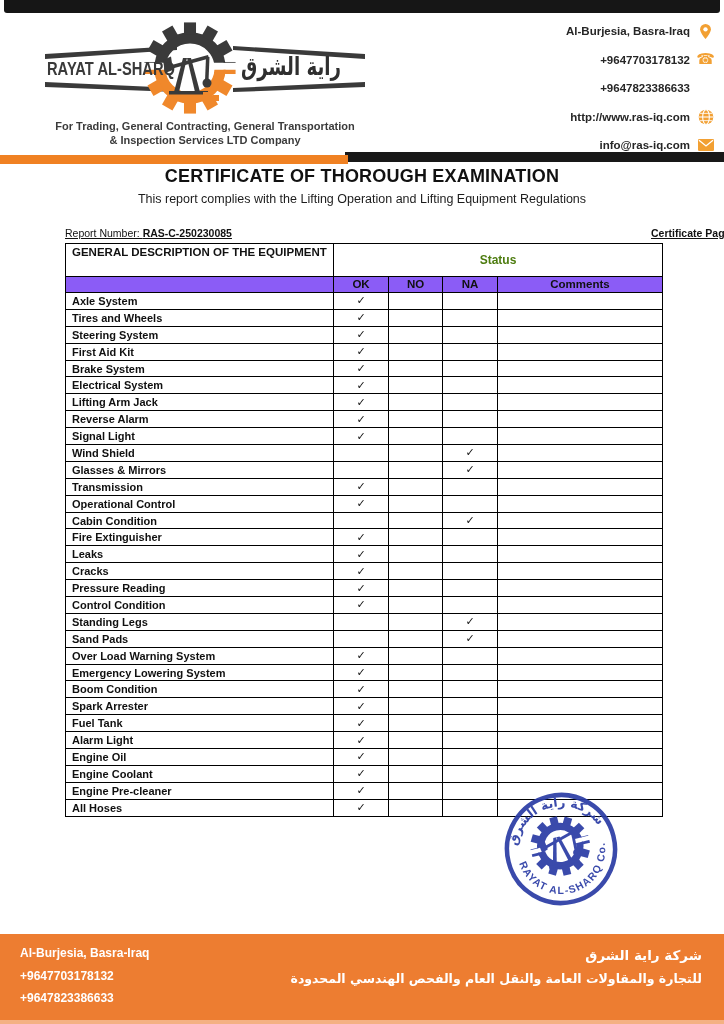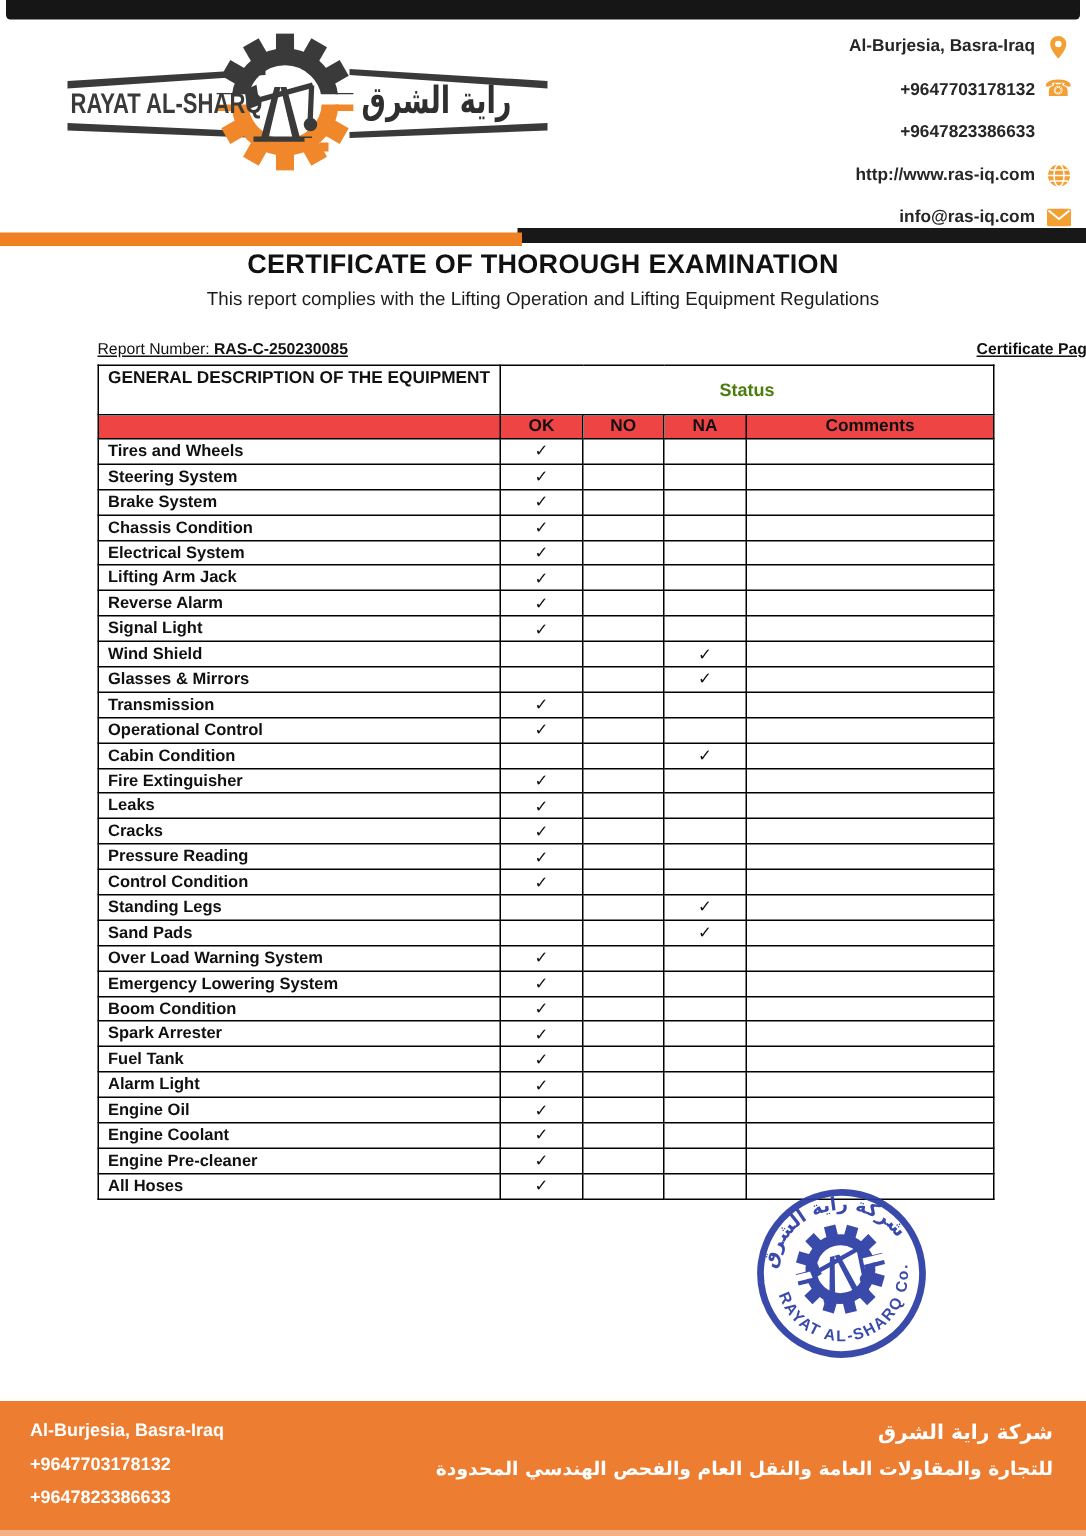--- a/index.html
+++ b/index.html
@@ -37,21 +37,21 @@
         justify-content:space-between;font-size:10.5px;color:#111;text-decoration:underline;}
   .meta .num{font-weight:bold;}
   .meta .right{font-weight:600;}
 
   
   .eq-table{position:absolute;left:65px;top:243px;width:597px;border-collapse:collapse;
             table-layout:fixed;}
   .eq-table th,.eq-table td{border:1px solid #000;overflow:hidden;white-space:nowrap;}
   .desc-h{height:15.5px;text-align:left;padding:0 0 16px 6px;font-weight:bold;font-size:11.5px;color:#111;}
   .status-h{height:15.5px;text-align:center;font-weight:bold;font-size:12px;color:#4d7c0f;}
-  .orange-row th{background:#ef4444;height:15.5px;font-size:11.5px;font-weight:bold;
+  .orange-row th{background:#8b5cf6;height:15.5px;font-size:11.5px;font-weight:bold;
                  color:#111;text-align:center;padding:0;}
   .eq-table tbody td{height:15.9px;font-size:11px;font-weight:bold;color:#101010;padding:0;}
   .label-cell{padding-left:6px !important;text-align:left;}
   .check-cell{text-align:center;font-weight:400 !important;font-size:12px;color:#2e2e2e;
               font-family:"DejaVu Sans",sans-serif;}
 
   
   .stamp{position:absolute;left:494px;top:786px;width:134px;height:128px;opacity:.93;}
 
   
@@ -127,20 +127,24 @@
     <g transform="translate(124,22) scale(0.5)" color="#3a3a3a">
       <use href="#pumpjack"></use>
     </g>
     <rect x="168" y="74" width="7" height="7" fill="#F0882B"></rect>
     <rect x="178" y="77" width="6" height="6" fill="#F0882B"></rect>
 
     <text x="76" y="57" text-anchor="middle" font-size="19" font-weight="bold" fill="#3a3a3a" textLength="128" lengthAdjust="spacingAndGlyphs">RAYAT AL-SHARQ</text>
     <text x="256" y="57" text-anchor="middle" font-size="25" font-weight="bold" fill="#2f2f2f" font-family="DejaVu Sans" textLength="100" lengthAdjust="spacingAndGlyphs">راية الشرق</text>
   </svg>
 
+  <div class="tagline">
+    <div>For Trading, General Contracting, General Transportation</div>
+    <div>&amp; Inspection Services LTD Company</div>
+  </div>
 
   <div class="contact">
     <div class="contact-row">
       <span>Al-Burjesia, Basra-Iraq</span>
       <span class="icon-slot">
         <svg width="13" height="17" viewBox="0 0 24 30">
             <path d="M12 1a10 10 0 0 0-10 10c0 7 10 18 10 18s10-11 10-18A10 10 0 0 0 12 1z" fill="#F2A033"></path>
             <circle cx="12" cy="11" r="4" fill="#fff"></circle>
           </svg>
       </span>
@@ -205,42 +209,49 @@
       <tr class="orange-row">
         <th></th>
         <th>OK</th>
         <th>NO</th>
         <th>NA</th>
         <th>Comments</th>
       </tr>
     </thead>
     <tbody>
         <tr>
+      <td class="label-cell">Axle System</td>
+      <td class="check-cell">✓</td>
+      <td class="check-cell"></td>
+      <td class="check-cell"></td>
+      <td class="check-cell"></td>
+    </tr>
+        <tr>
       <td class="label-cell">Tires and Wheels</td>
       <td class="check-cell">✓</td>
       <td class="check-cell"></td>
       <td class="check-cell"></td>
       <td class="check-cell"></td>
     </tr>
         <tr>
       <td class="label-cell">Steering System</td>
       <td class="check-cell">✓</td>
       <td class="check-cell"></td>
       <td class="check-cell"></td>
       <td class="check-cell"></td>
     </tr>
         <tr>
+      <td class="label-cell">First Aid Kit</td>
+      <td class="check-cell">✓</td>
+      <td class="check-cell"></td>
+      <td class="check-cell"></td>
+      <td class="check-cell"></td>
+    </tr>
+        <tr>
       <td class="label-cell">Brake System</td>
-      <td class="check-cell">✓</td>
-      <td class="check-cell"></td>
-      <td class="check-cell"></td>
-      <td class="check-cell"></td>
-    </tr>
-        <tr>
-      <td class="label-cell">Chassis Condition</td>
       <td class="check-cell">✓</td>
       <td class="check-cell"></td>
       <td class="check-cell"></td>
       <td class="check-cell"></td>
     </tr>
         <tr>
       <td class="label-cell">Electrical System</td>
       <td class="check-cell">✓</td>
       <td class="check-cell"></td>
       <td class="check-cell"></td>

